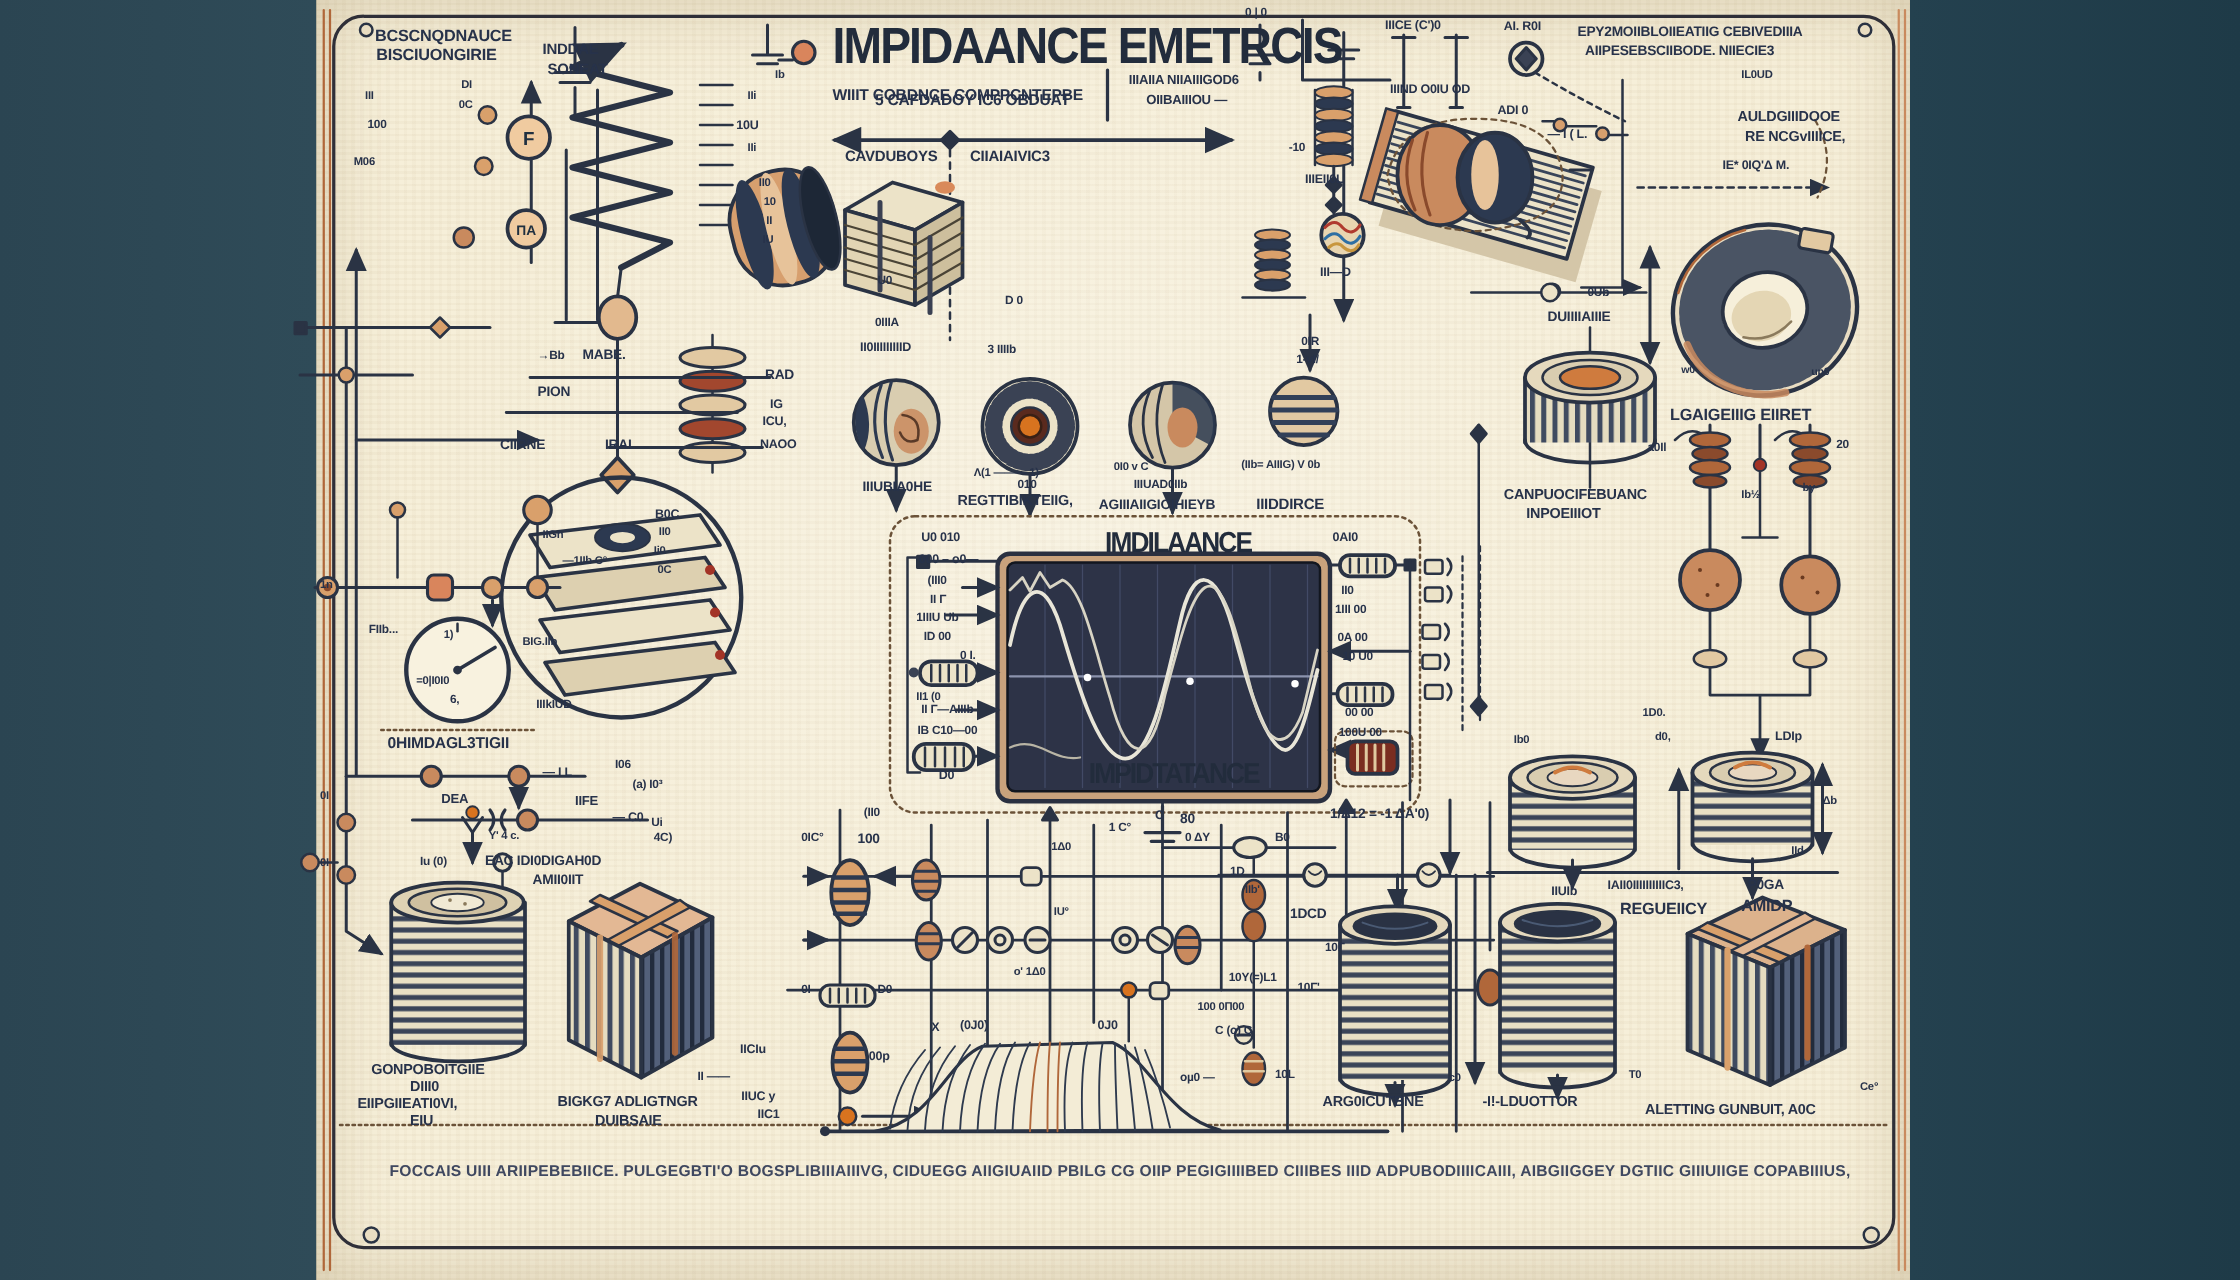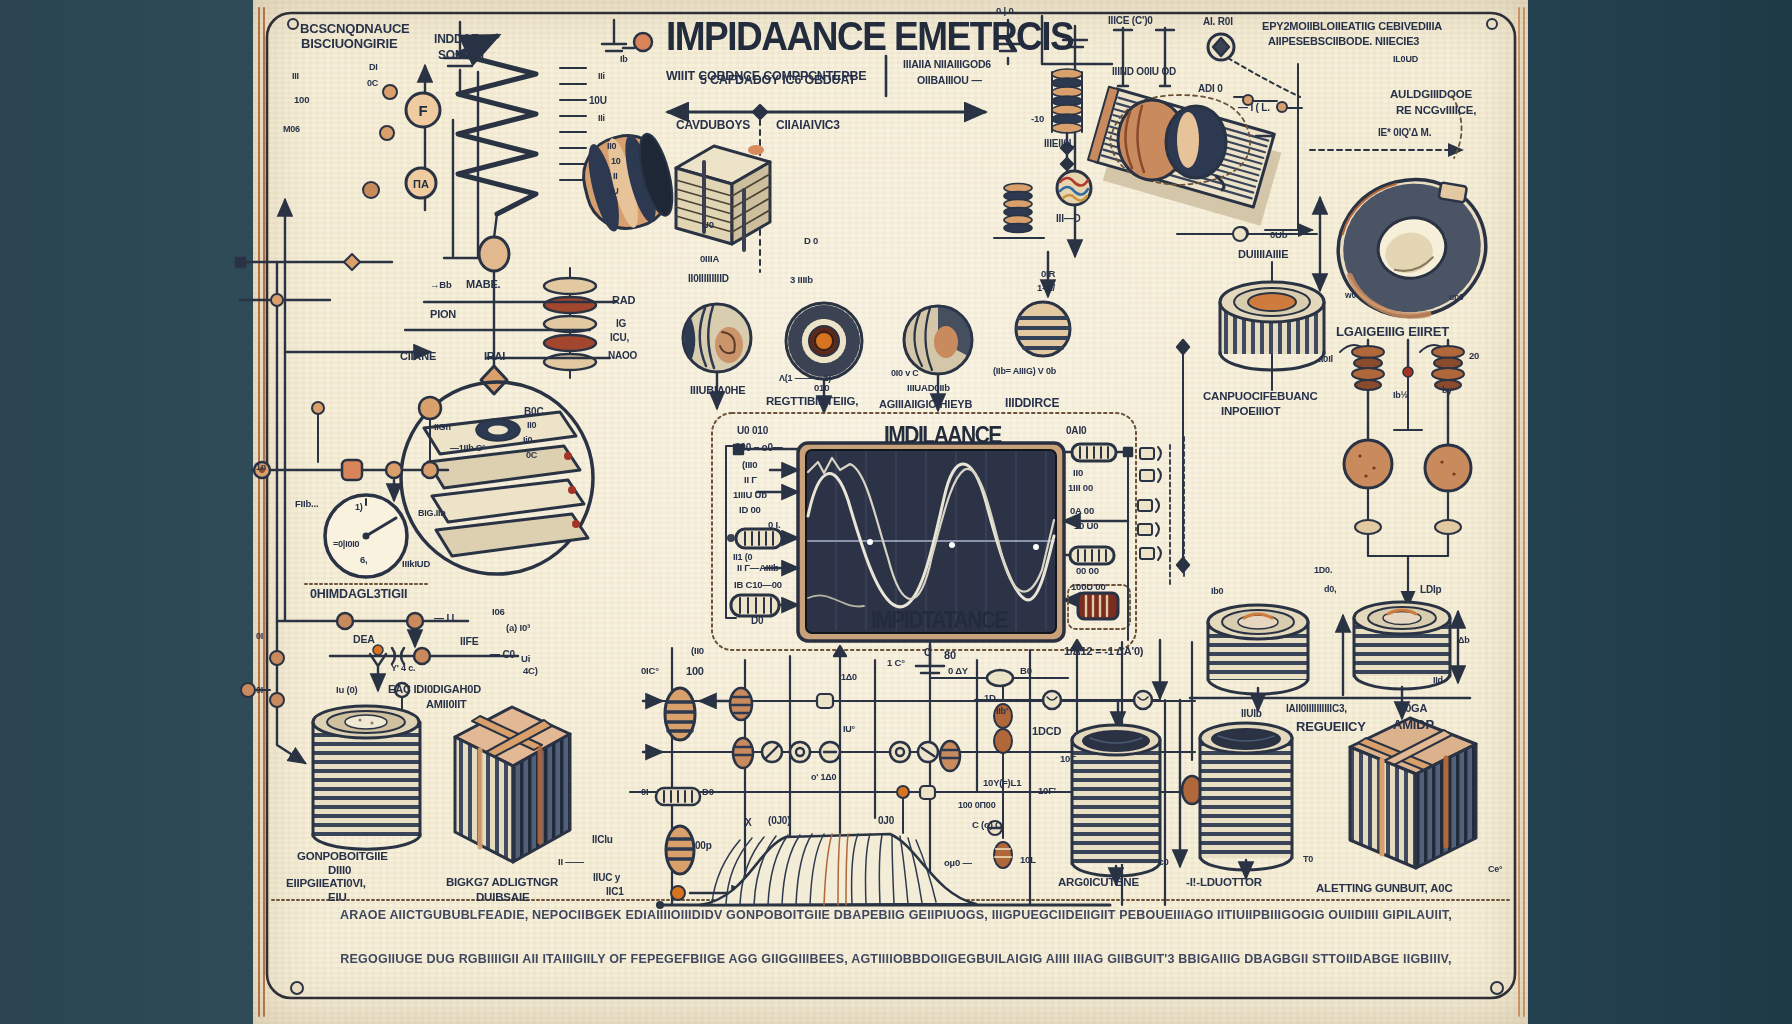--- a/index.html
+++ b/index.html
@@ -605,21 +605,21 @@
   <i class="lb" style="left:1345px;top:291px;font-size:8.5px">w0</i>
   <i class="lb" style="left:256px;top:463px;font-size:9px">1n</i>
   <i class="lb" style="left:434px;top:423px;font-size:9px">IIGn</i>
   <i class="lb" style="left:450px;top:444px;font-size:9px">—1IIb C°</i>
   <i class="lb" style="left:524px;top:407px;font-size:10px">B0C</i>
   <i class="lb" style="left:527px;top:421px;font-size:9px">II0</i>
   <i class="lb" style="left:523px;top:436px;font-size:9px">Ii0</i>
   <i class="lb" style="left:526px;top:451px;font-size:9px">0C</i>
   <i class="lb" style="left:418px;top:509px;font-size:9px">BIG.IIb</i>
   <i class="lb" style="left:295px;top:499px">FIIb...</i>
-  <i class="lb" style="left:402px;top:559px">IIIkIUD</i>
+  <i class="lb" style="left:429px;top:559px">IIIkIUD</i>
   <i class="lb" style="left:355px;top:503px;font-size:9px">1)</i>
   <i class="lb" style="left:333px;top:540px;font-size:9px">=0|I0I0</i>
   <i class="lb" style="left:360px;top:555px">6,</i>
   <i class="lb" style="left:310px;top:588px;font-size:12.5px">0HIMDAGL3TIGII</i>
   <i class="lb" style="left:353px;top:634px;font-size:10.5px">DEA</i>
   <i class="lb" style="left:434px;top:614px;font-size:10px">— I L</i>
   <i class="lb" style="left:460px;top:636px;font-size:10.5px">IIFE</i>
   <i class="lb" style="left:490px;top:650px;font-size:10px">— C0</i>
   <i class="lb" style="left:391px;top:664px;font-size:9px">Y' 4 c.</i>
   <i class="lb" style="left:388px;top:684px;font-size:11px">EAC IDI0DIGAH0D</i>
@@ -680,15 +680,14 @@
   <i class="lb" style="left:1314px;top:566px;font-size:9px">1D0.</i>
   <i class="lb" style="left:1324px;top:585px;font-size:9px">d0,</i>
   <i class="lb" style="left:1211px;top:587px;font-size:9px">Ib0</i>
   <i class="lb" style="left:1058px;top:877px;font-size:11.5px">ARG0ICUTBNE</i>
   <i class="lb" style="left:1186px;top:877px;font-size:11.5px">-I!-LDUOTTOR</i>
   <i class="lb" style="left:1316px;top:883px;font-size:11.5px">ALETTING GUNBUIT, A0C</i>
   <i class="lb" style="left:1488px;top:865px;font-size:9px">Ce°</i>
   <i class="lb" style="left:1159px;top:858px;font-size:9px">c0</i>
   <i class="lb" style="left:1303px;top:855px;font-size:9px">T0</i>
 
-  <div class="fl" style="top:908px">ARAOE AIICTGUBUBLFEADIE, NEPOCIIBGEK EDIAIIIIOIIIDIDV GONPOBOITGIIE DBAPEBIIG GEIIPIUOGS, IIIGPUEGCIIDEIIGIIT PEBOUEIIIAGO IITIUIIPBIIIGOGIG OUIIDIIII GIPILAUIIT,</div>
-  <div class="fl" style="top:952px">REGOGIIUGE DUG RGBIIIIGII AII ITAIIIGIILY OF FEPEGEFBIIGE AGG GIIGGIIIBEES, AGTIIIIOBBDOIIGEGBUILAIGIG AIIII IIIAG GIIBGUIT'3 BBIGAIIIG DBAGBGII STTOIIDABGE IIGBIIIV,</div>
+  <div class="fl" style="top:930px">FOCCAIS UIII ARIIPEBEBIICE. PULGEGBTI'O BOGSPLIBIIIAIIIVG, CIDUEGG AIIGIUAIID PBILG CG OIIP PEGIGIIIIBED CIIIBES IIID ADPUBODIIIICAIII, AIBGIIGGEY DGTIIC GIIIUIIGE COPABIIIUS,</div>
 </div>
 
 </body></html>

